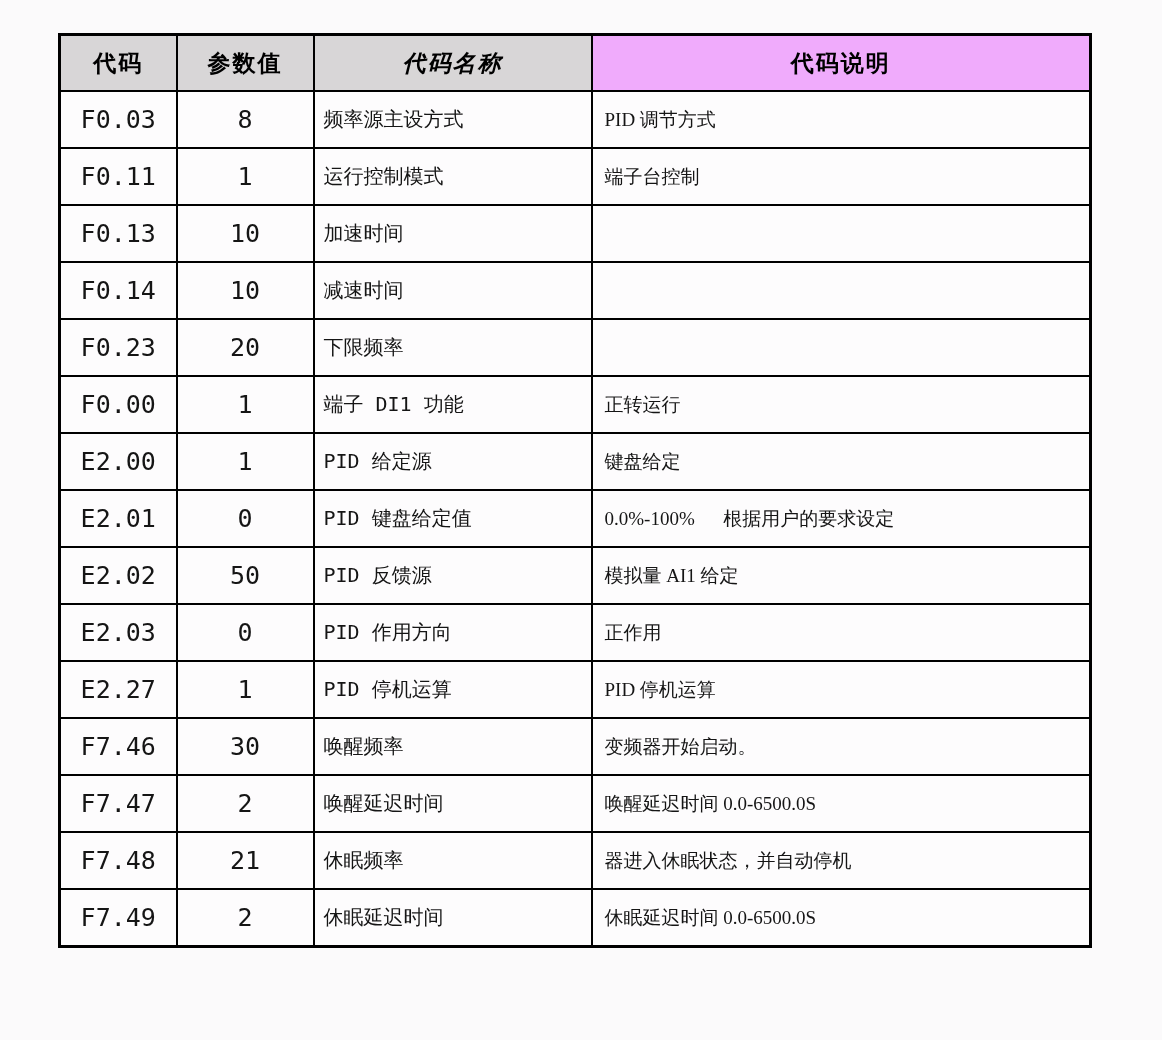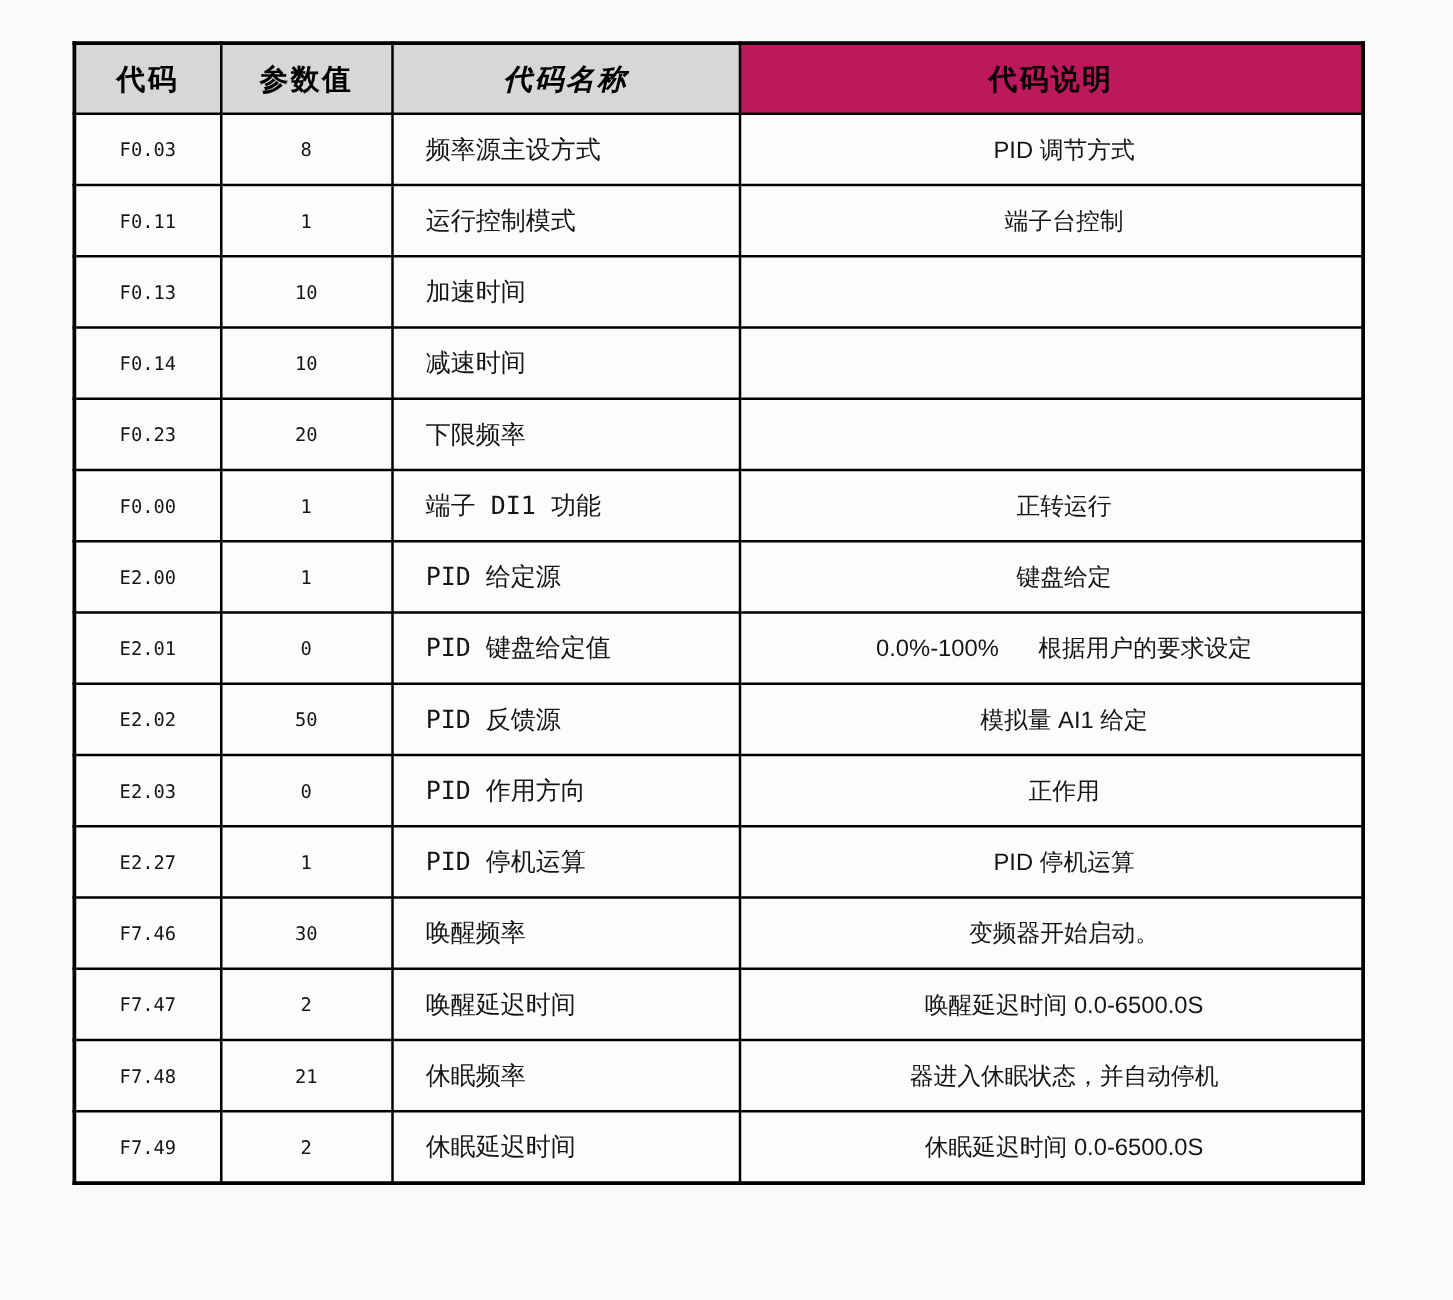--- a/index.html
+++ b/index.html
@@ -45,54 +45,54 @@
     height: 53px;
     border: 2px solid #000000;
     vertical-align: middle;
     font-size: 20px;
     color: #151515;
     background: #fdfcfd;
   }
   td.code, td.value {
     text-align: center;
     font-family: "DejaVu Sans Mono", "Liberation Mono", monospace;
-    font-size: 15px;
+    font-size: 25px;
   }
   td.name {
     text-align: left;
-    padding-left: 26px;
+    padding-left: 9px;
     white-space: pre-wrap;
     font-family: "DejaVu Sans Mono", "Liberation Sans", sans-serif;
     font-size: 20px;
   }
   td.desc {
-    text-align: center;
-    padding-left: 22px;
+    text-align: left;
+    padding-left: 12px;
     white-space: pre-wrap;
-    font-family: Liberation Sans, sans-serif;
+    font-family: Liberation Serif, serif;
     font-size: 19px;
   }
 </style>
 </head>
 <body style="background: rgb(251, 250, 251);">
 
 <div class="page">
   <table class="param-table">
     <colgroup>
       <col style="width:117px">
       <col style="width:137px">
       <col style="width:278px">
       <col style="width:499px">
     </colgroup>
     <thead>
       <tr>
         <th style="background: rgb(216, 214, 215);">代码</th>
         <th style="background: rgb(216, 214, 215); margin-left: 32px;">参数值</th>
         <th style="background: rgb(216, 214, 215); font-style: italic;">代码名称</th>
-        <th style="background: #be185d;">代码说明</th>
+        <th style="background: #f0abfc;">代码说明</th>
       </tr>
     </thead>
     <tbody id="table-body">
         <tr>
           <td class="code">F0.03</td>
           <td class="value">8</td>
           <td class="name">频率源主设方式</td>
           <td class="desc">PID 调节方式</td>
         </tr>
         <tr>

